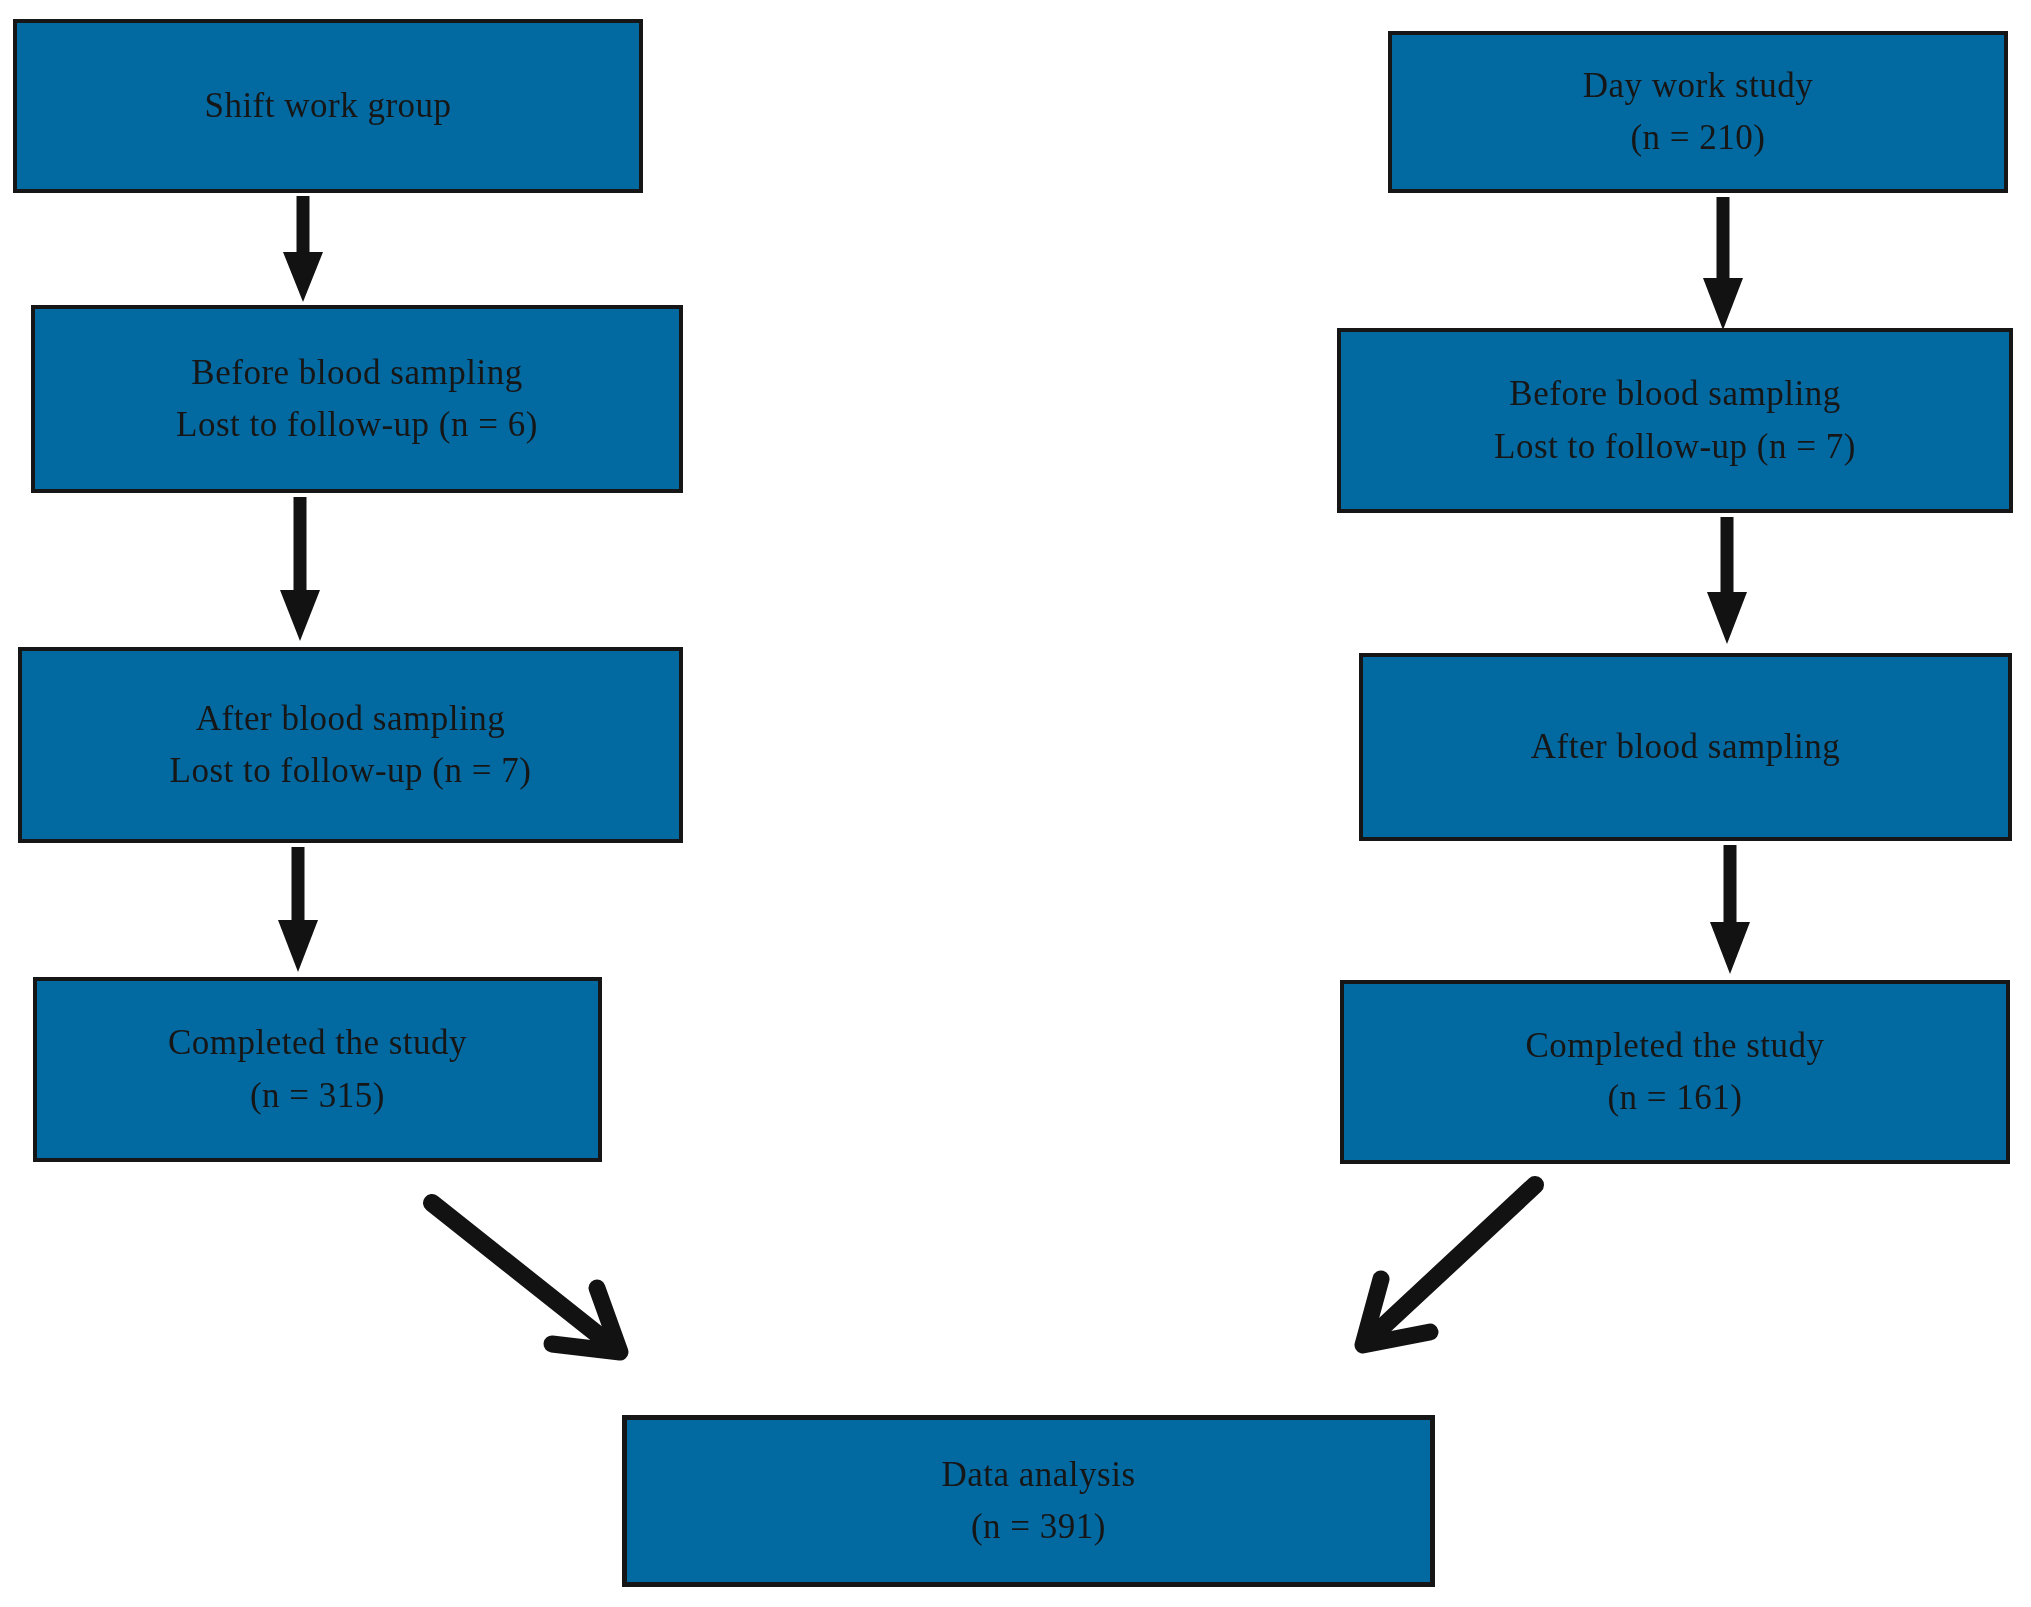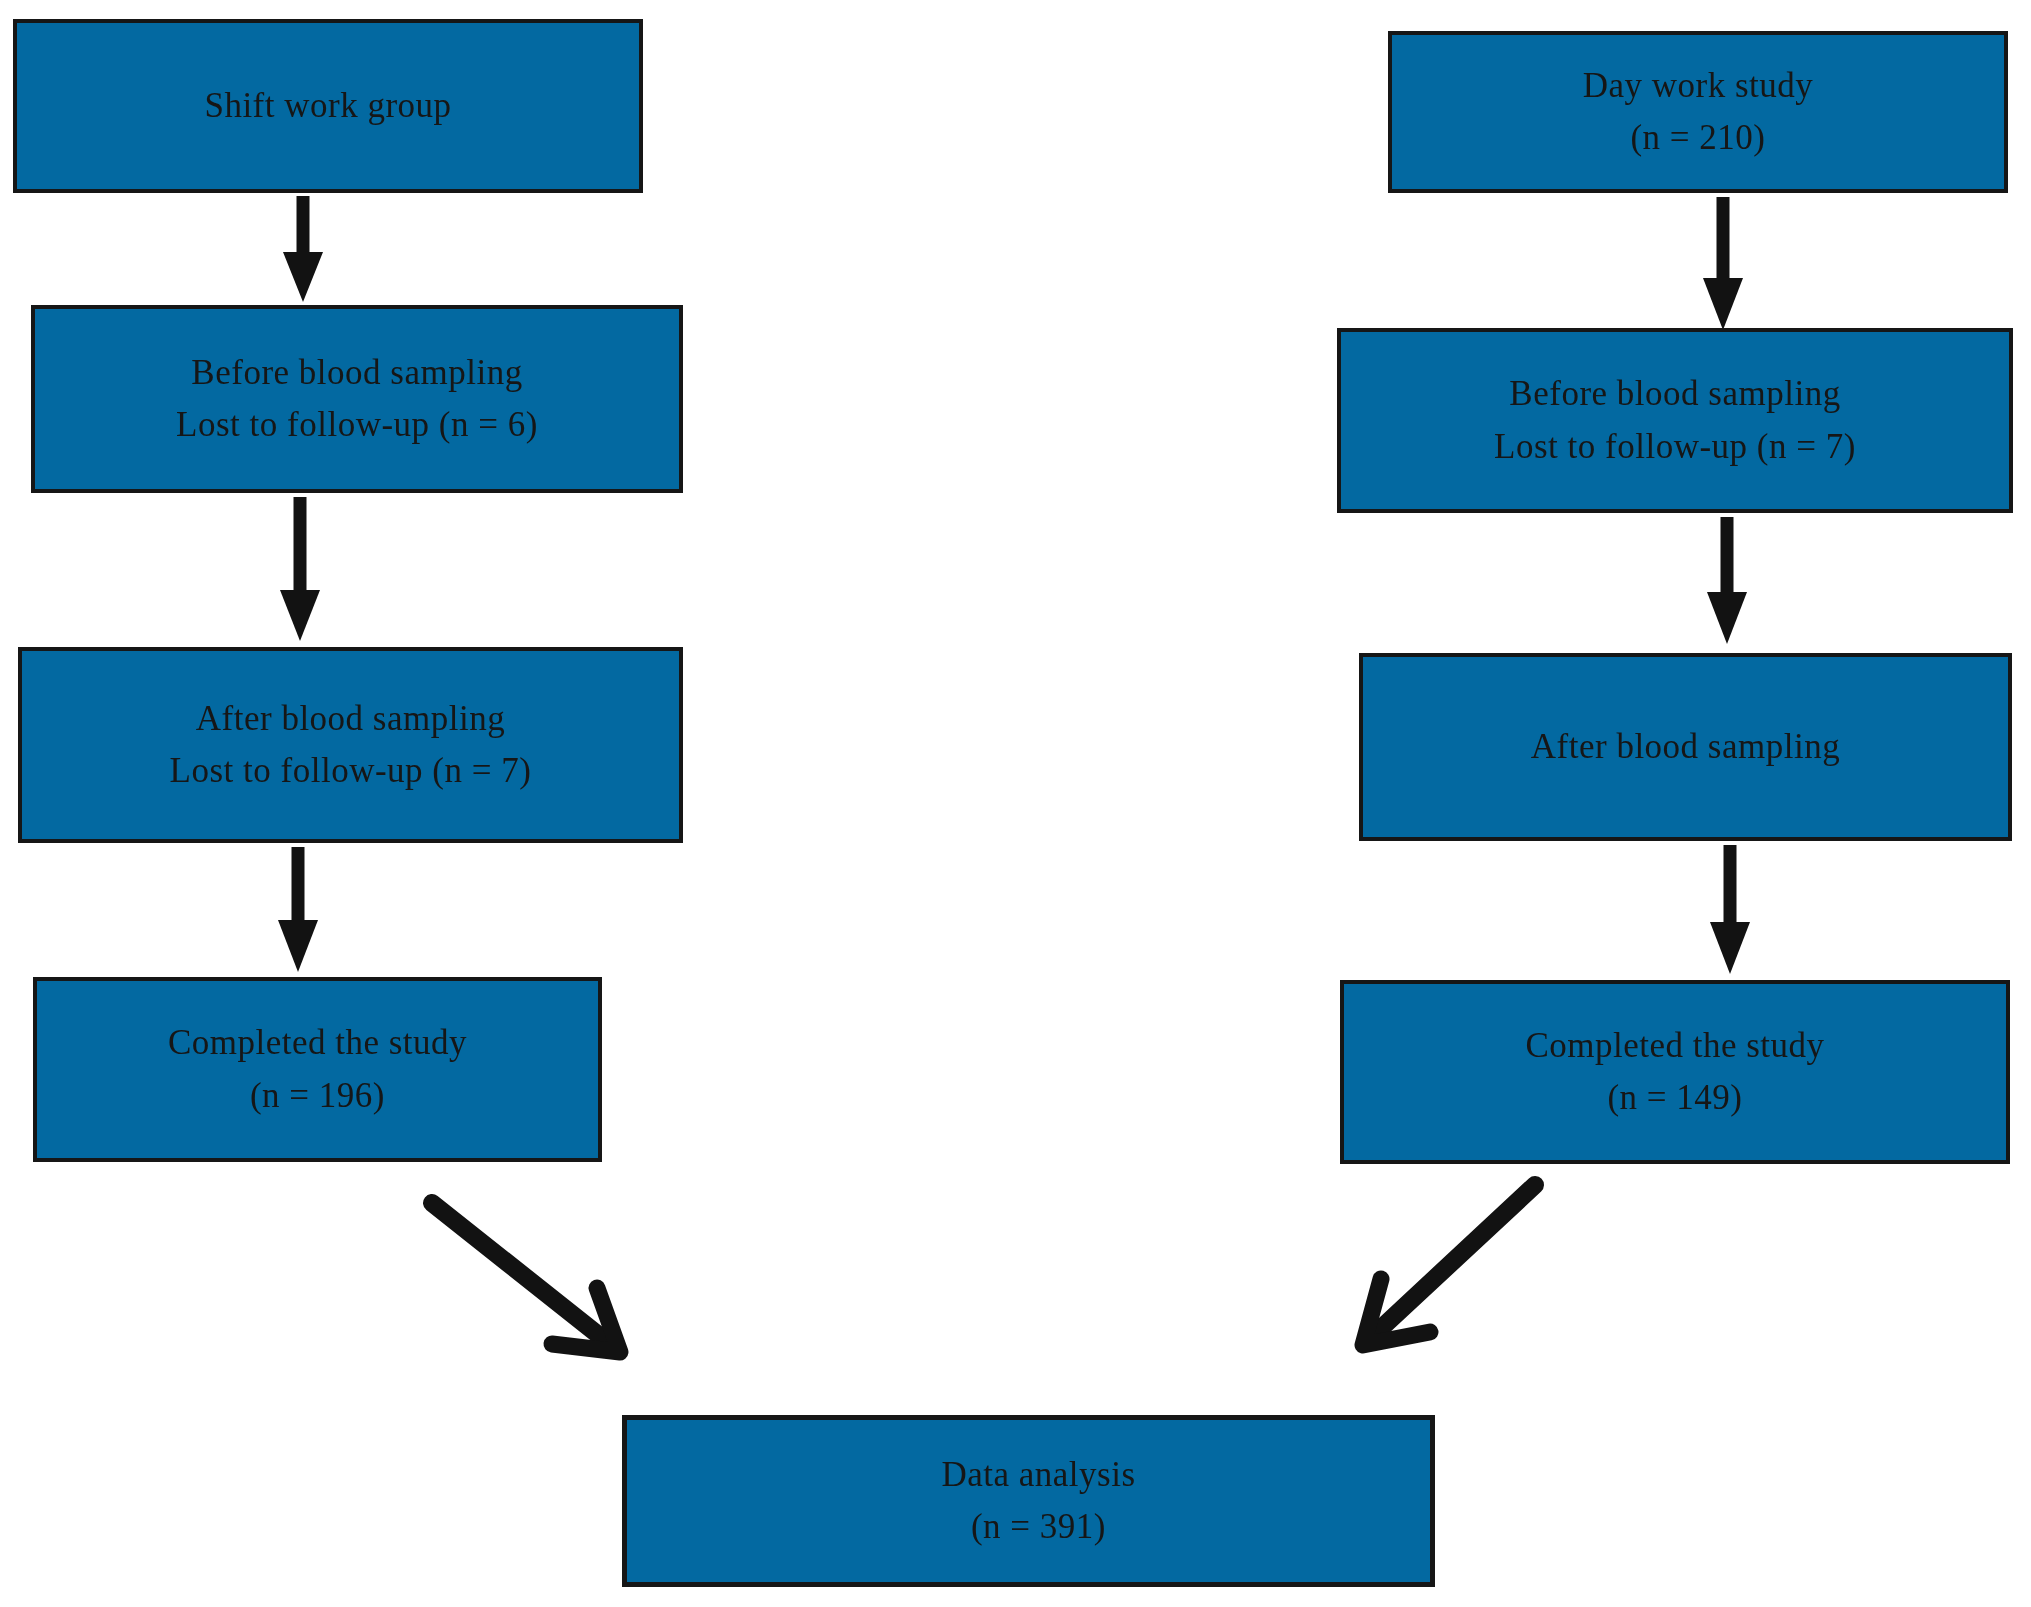--- a/index.html
+++ b/index.html
@@ -100,40 +100,40 @@
     <span>Lost to follow-up (n = 6)</span>
   </div>
 
   <div class="fbox" style="left:18px; top:647px; width:665px; height:196px;">
     <span>After blood sampling</span>
     <span>Lost to follow-up (n = 7)</span>
   </div>
 
   <div class="fbox" style="left:33px; top:977px; width:569px; height:185px;">
     <span>Completed the study</span>
-    <span>(n = 196)</span>
+    <span>(n = 315)</span>
   </div>
 
   <div class="fbox" style="left:1388px; top:31px; width:620px; height:162px;">
     <span>Day work study</span>
     <span>(n = 210)</span>
   </div>
 
   <div class="fbox" style="left:1337px; top:328px; width:676px; height:185px;">
     <span>Before blood sampling</span>
     <span>Lost to follow-up (n = 7)</span>
   </div>
 
   <div class="fbox" style="left:1359px; top:653px; width:653px; height:188px;">
     <span>After blood sampling</span>
   </div>
 
   <div class="fbox" style="left:1340px; top:980px; width:670px; height:184px;">
     <span>Completed the study</span>
-    <span>(n = 149)</span>
+    <span>(n = 161)</span>
   </div>
 
   <div class="fbox final" style="left:622px; top:1415px; width:813px; height:172px;padding-left:20px;">
     <span>Data analysis</span>
     <span>(n = 391)</span>
   </div>
 
 </div>
 
 </body></html>

